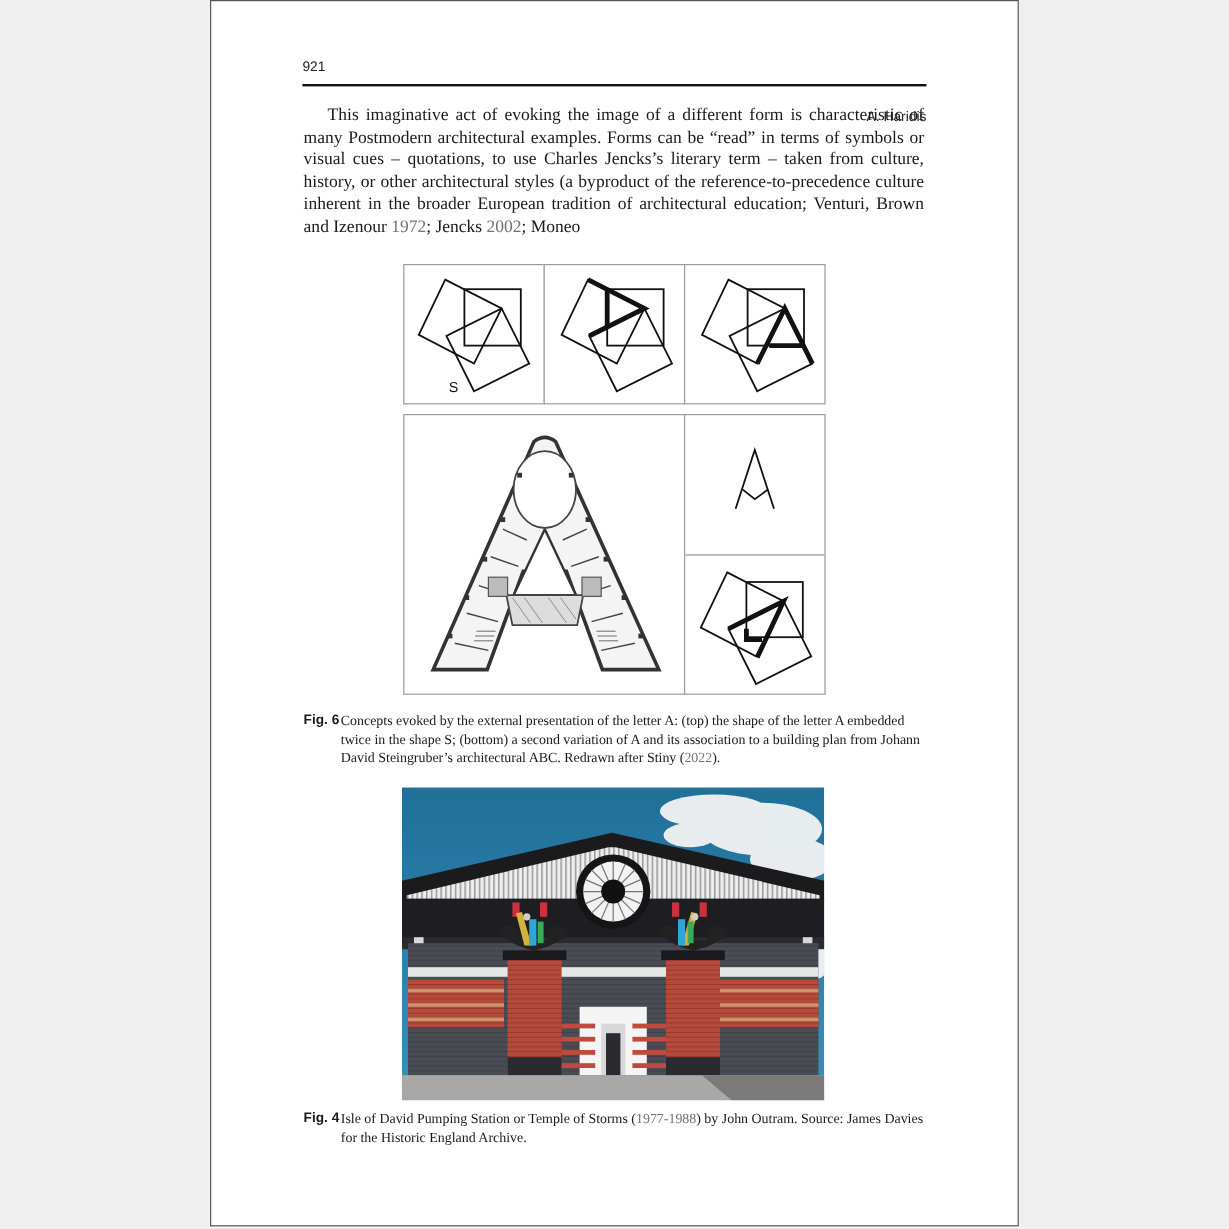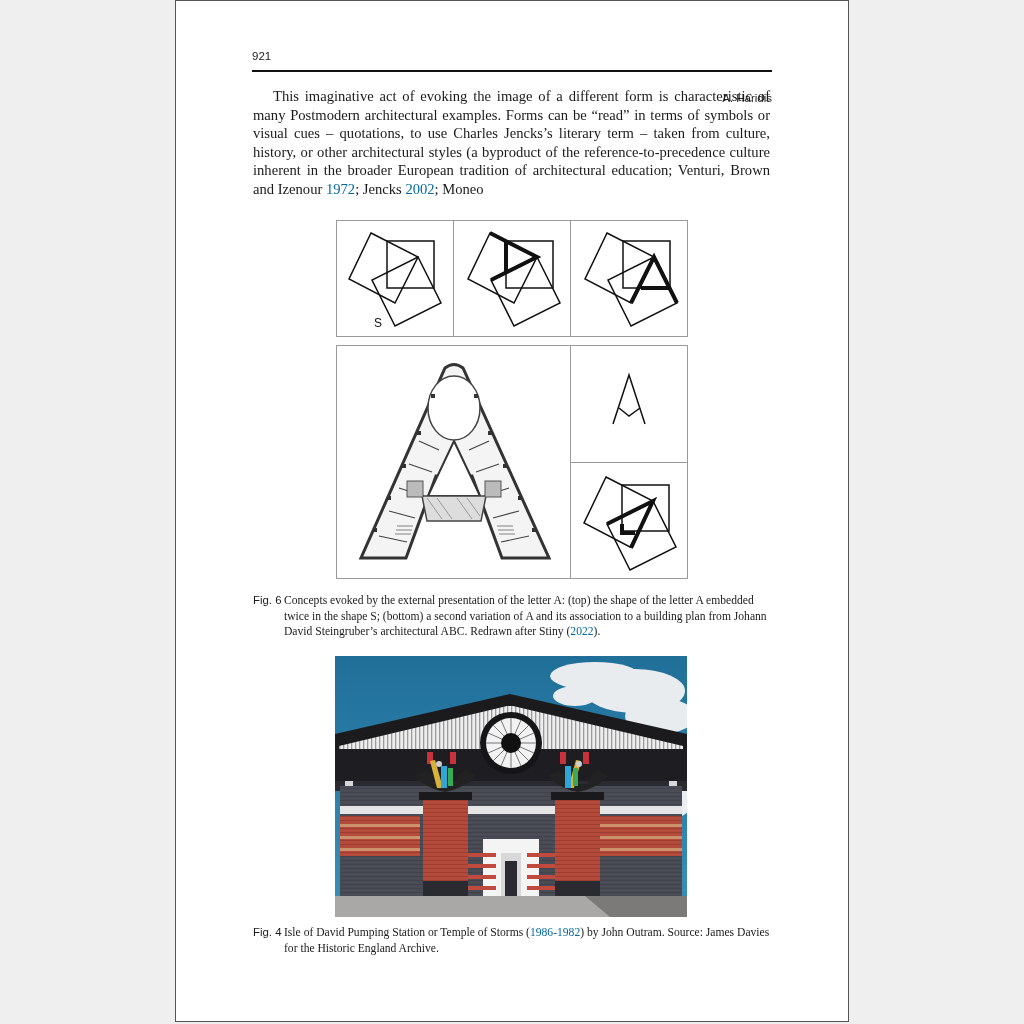--- a/index.html
+++ b/index.html
@@ -3,25 +3,25 @@
 <meta charset="utf-8">
 <style>
   html, body { margin:0; padding:0; }
   body { width:1024px; height:1024px; background:#efefef; position:relative; overflow:hidden; font-family:"Liberation Serif", serif; }
   .page { position:absolute; left:175px; top:0; width:674px; height:1022px; background:#fff; border:1px solid #555; box-sizing:border-box; }
   .running-head { position:absolute; left:252px; top:50px; width:520px; height:20px; font-family:"Liberation Sans", sans-serif; font-size:11.5px; color:#222; }
   .running-head .pg { position:absolute; left:0; top:0;text-align:center; }
   .running-head .author { position:absolute; right:0; top:0;margin-top:42px; }
   .head-rule { position:absolute; left:252px; top:70px; width:520px; height:2px; background:#111; }
   .body-text { position:absolute; left:253px; top:87px; width:517px; font-size:14.6px; line-height:18.6px; color:#1a1a1a; text-align:justify; text-indent:20px; margin:0; }
-  .cite { color:#0369a1; }
+  .cite { color:#737373; }
   .panel { position:absolute; border:1px solid #9a9a9a; box-sizing:border-box; background:#fff; }
   .panel svg { position:absolute; left:0; top:0; }
   .caption { position:absolute; left:253px; width:520px; font-size:11.6px; line-height:15.5px; color:#1a1a1a; }
-  .caption .label { font-family:"Liberation Sans", sans-serif; font-weight:normal; font-size:11.4px; position:absolute; left:0; top:0; }
+  .caption .label { font-family:"Liberation Sans", sans-serif; font-weight:bold; font-size:11.4px; position:absolute; left:0; top:0; }
   .caption .text { display:block; padding-left:31px; }
   .photo { position:absolute; left:335px; top:656px; width:352px; height:261px; overflow:hidden; }
 </style>
 </head>
 <body>
 
 <div class="page"></div>
 
 <div class="running-head">
   <span class="pg">921</span>
@@ -257,14 +257,14 @@
         <rect x="192" y="230" width="28" height="4"></rect>
     </g>
 
     <rect x="0" y="240" width="352" height="21" fill="#a9a8a6"></rect>
     <polygon points="250,240 352,240 352,261 275,261" fill="#7b7a78"></polygon>
   </svg>
 </div>
 
 <div class="caption" style="top:925px;">
   <span class="label">Fig. 4</span>
-  <span class="text"><span>Isle of David Pumping Station or Temple of Storms (</span><span class="cite">1986-1982</span><span>) by John Outram. Source: James Davies for the Historic England Archive.</span></span>
+  <span class="text"><span>Isle of David Pumping Station or Temple of Storms (</span><span class="cite">1977-1988</span><span>) by John Outram. Source: James Davies for the Historic England Archive.</span></span>
 </div>
 
 </body></html>

